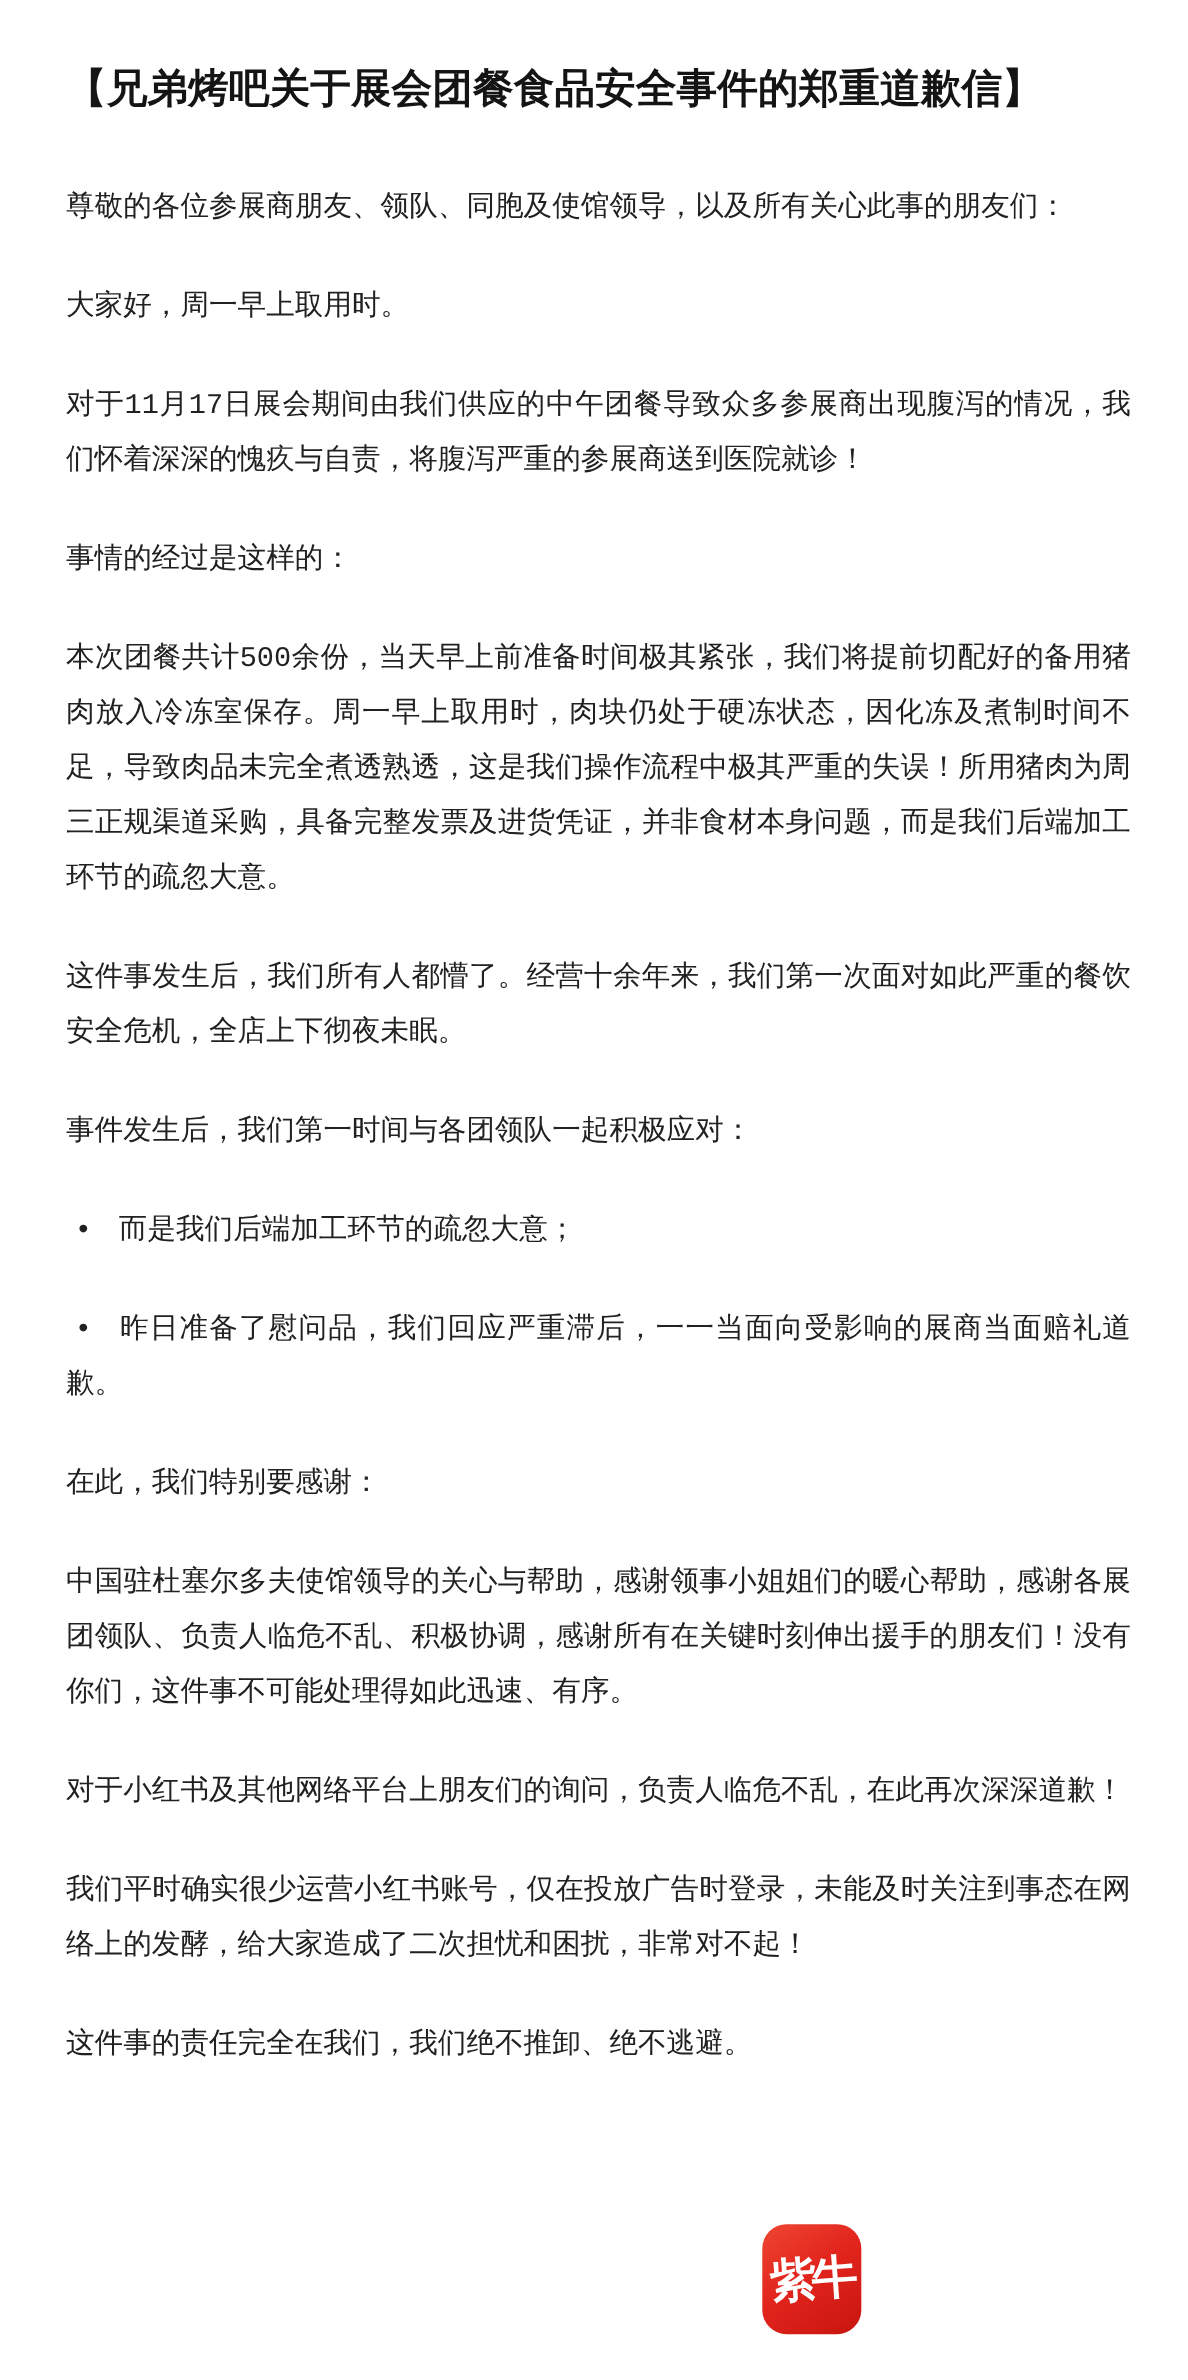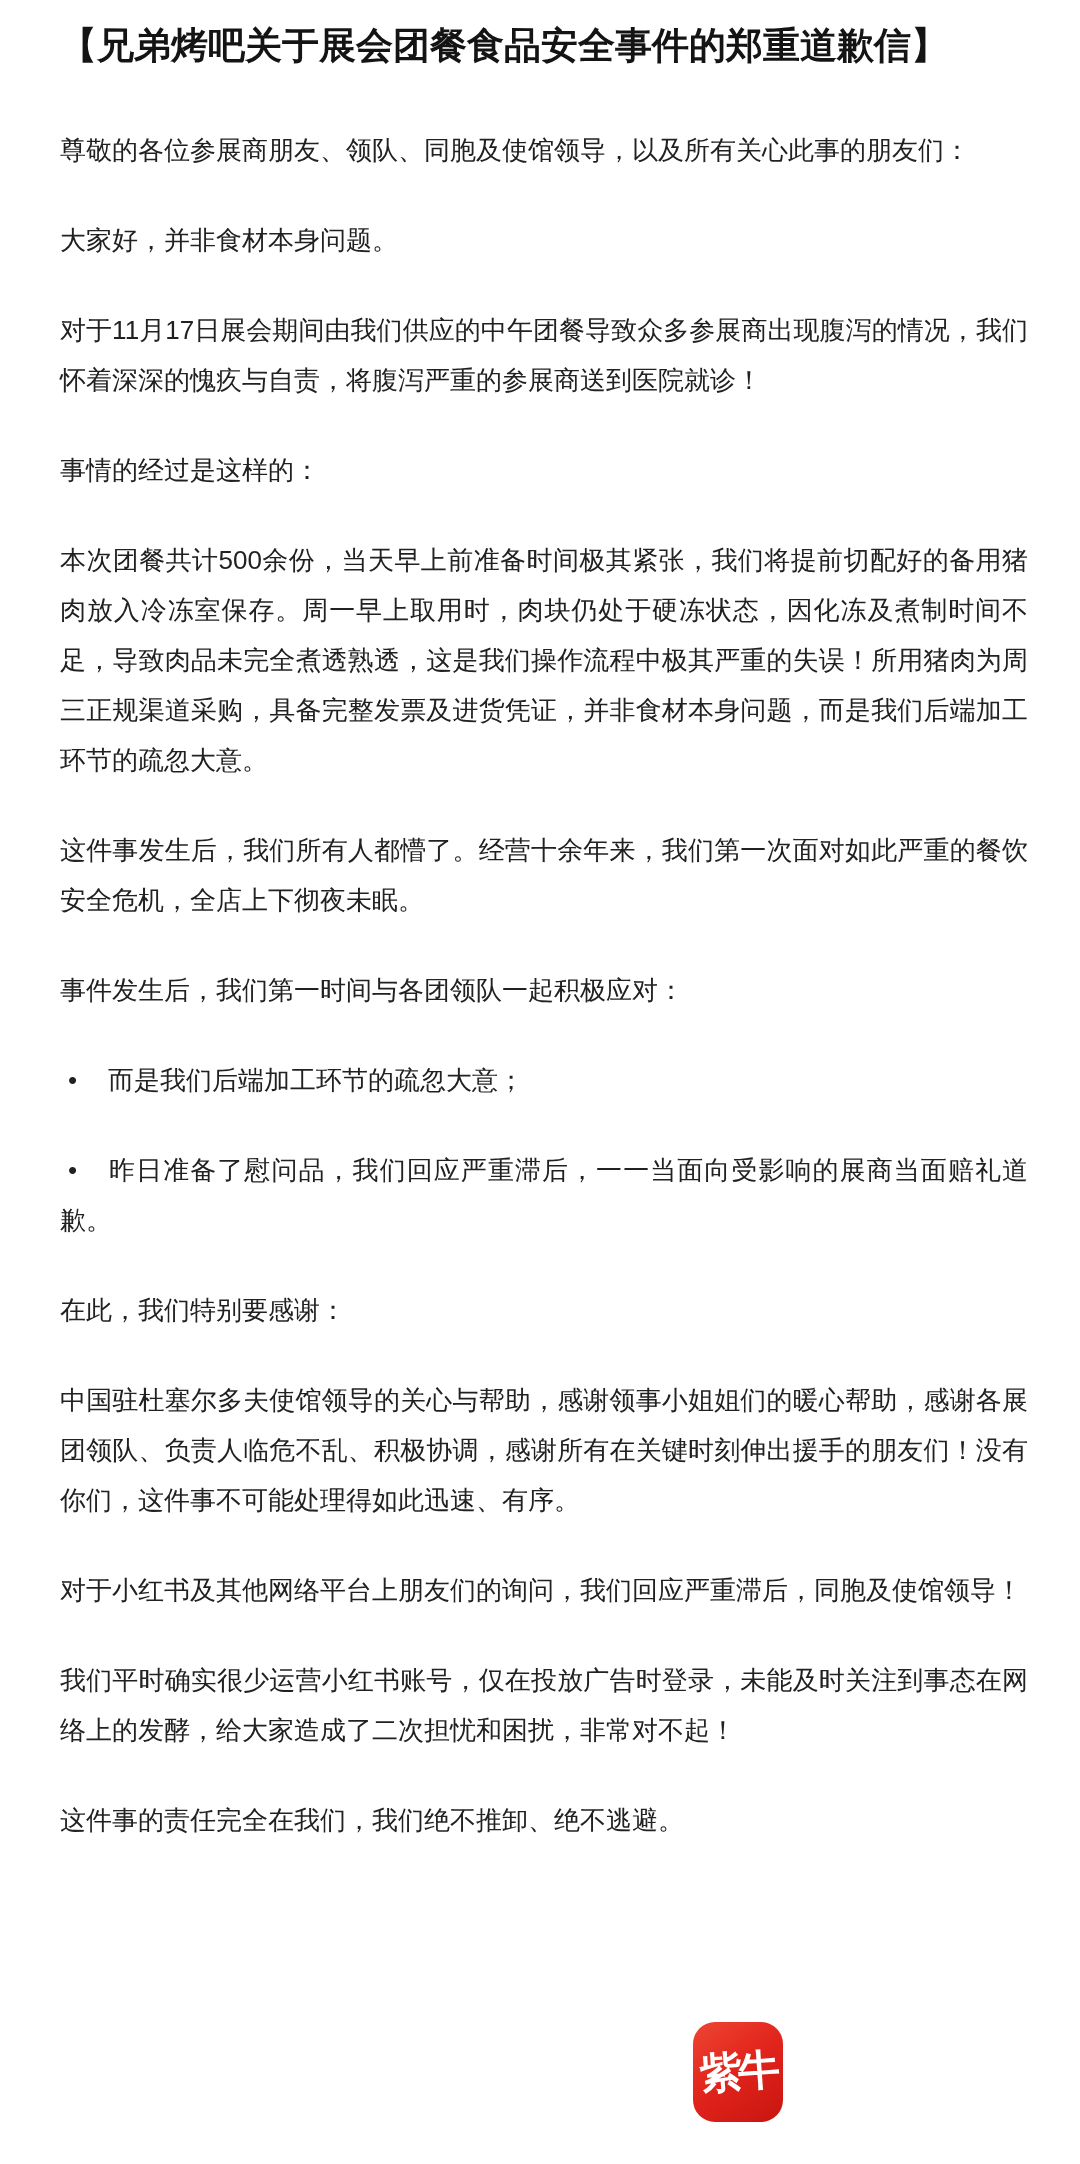--- a/index.html
+++ b/index.html
@@ -9,21 +9,22 @@
   }
   .page {
     position: relative;
     width: 1080px;
     height: 2164px;
     background: #ffffff;
     overflow: hidden;
     font-family: "Liberation Sans", sans-serif;
   }
   .content {
-    padding: 22px 52px 0 60px; 
+    padding: 60px 52px 0 60px; 
+    font-family: Liberation Mono, monospace;
   }
   .title {
     margin: 0 0 55px 0;
     font-size: 37px;
     line-height: 48px;
     font-weight: 700;
     color: #141414;
     letter-spacing: 0;
     text-align: left;
   }
@@ -71,33 +72,33 @@
 </style>
 </head>
 <body>
 
 <div class="page">
   <div class="content">
 
     <h1 class="title">【兄弟烤吧关于展会团餐食品安全事件的郑重道歉信】</h1>
 
     <p class="para">尊敬的各位参展商朋友、领队、同胞及使馆领导，以及所有关心此事的朋友们：</p>
-    <p class="para">大家好，并非食材本身问题。</p>
+    <p class="para">大家好，周一早上取用时。</p>
     <p class="para">对于11月17日展会期间由我们供应的中午团餐导致众多参展商出现腹泻的情况，我们怀着深深的愧疚与自责，将腹泻严重的参展商送到医院就诊！</p>
     <p class="para">事情的经过是这样的：</p>
     <p class="para">本次团餐共计500余份，当天早上前准备时间极其紧张，我们将提前切配好的备用猪肉放入冷冻室保存。周一早上取用时，肉块仍处于硬冻状态，因化冻及煮制时间不足，导致肉品未完全煮透熟透，这是我们操作流程中极其严重的失误！所用猪肉为周三正规渠道采购，具备完整发票及进货凭证，并非食材本身问题，而是我们后端加工环节的疏忽大意。</p>
     <p class="para">这件事发生后，我们所有人都懵了。经营十余年来，我们第一次面对如此严重的餐饮安全危机，全店上下彻夜未眠。</p>
     <p class="para">事件发生后，我们第一时间与各团领队一起积极应对：</p>
 
     <p class="para bullet-item"><span class="marker">•</span><span>而是我们后端加工环节的疏忽大意；</span></p>
     <p class="para bullet-item"><span class="marker">•</span><span>昨日准备了慰问品，我们回应严重滞后，一一当面向受影响的展商当面赔礼道歉。</span></p>
 
     <p class="para">在此，我们特别要感谢：</p>
     <p class="para">中国驻杜塞尔多夫使馆领导的关心与帮助，感谢领事小姐姐们的暖心帮助，感谢各展团领队、负责人临危不乱、积极协调，感谢所有在关键时刻伸出援手的朋友们！没有你们，这件事不可能处理得如此迅速、有序。</p>
-    <p class="para">对于小红书及其他网络平台上朋友们的询问，我们回应严重滞后，同胞及使馆领导！</p>
+    <p class="para">对于小红书及其他网络平台上朋友们的询问，负责人临危不乱，在此再次深深道歉！</p>
     <p class="para">我们平时确实很少运营小红书账号，仅在投放广告时登录，未能及时关注到事态在网络上的发酵，给大家造成了二次担忧和困扰，非常对不起！</p>
     <p class="para">这件事的责任完全在我们，我们绝不推卸、绝不逃避。</p>
 
   </div>
 
   <div class="watermark">
     <span class="wm-text" style="color: rgb(255, 255, 255);">紫牛</span>
   </div>
 </div>
 

